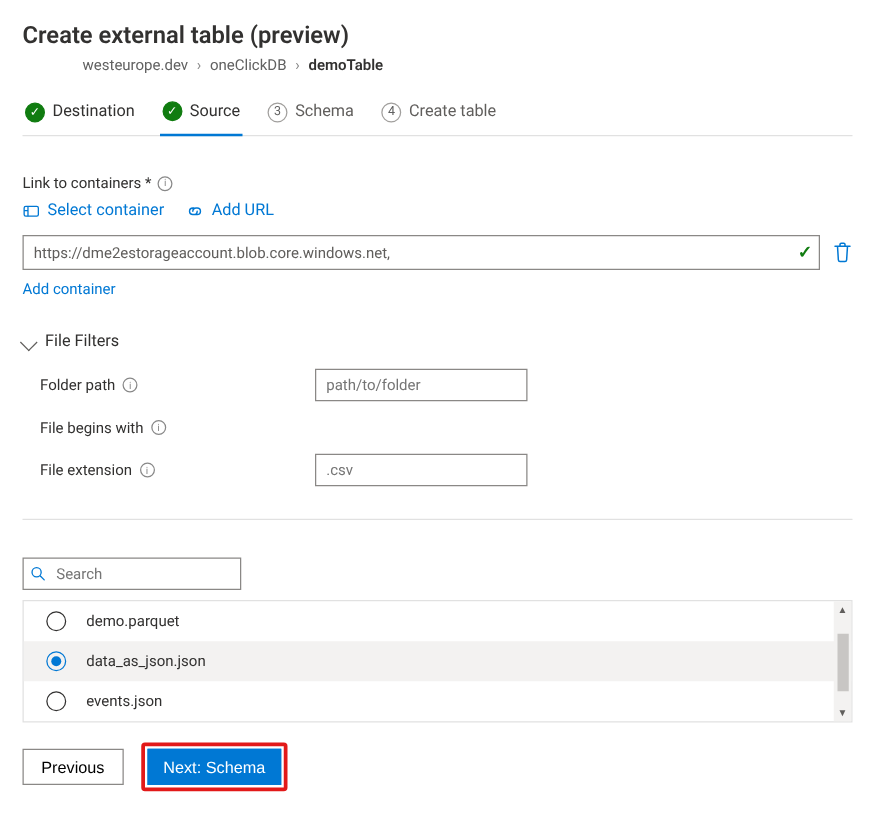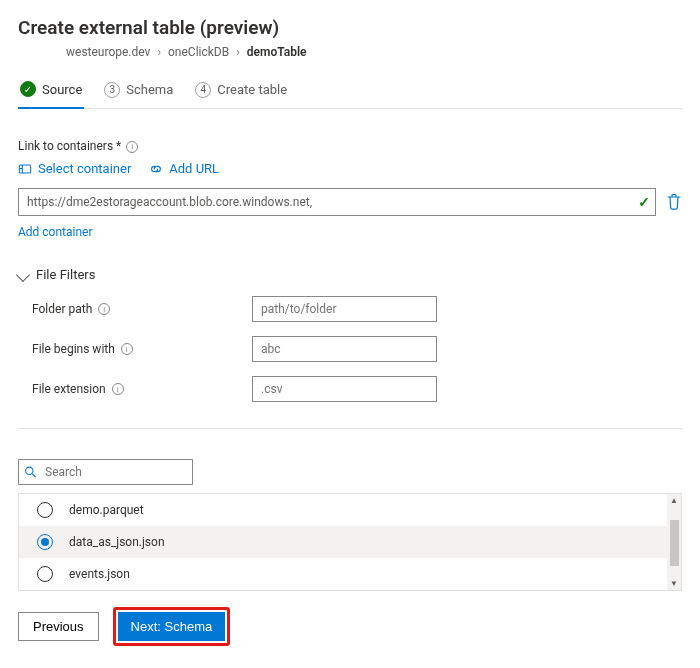--- a/index.html
+++ b/index.html
@@ -170,21 +170,21 @@
     align-items: center;
     margin-bottom: 14px;
     padding-left: 14px;
   }
   .filter-label {
     width: 220px;
     font-size: 12px;
     display:flex; align-items:center; gap:4px;
   }
   .filter-input {
-    width: 185px;
+    width: 170px;
     padding: 5px 8px;
     border: 1px solid #8a8886;
     font-family: inherit;
     font-size: 12px;
     color: #888;
   }
 
   hr.sep {
     border: none;
     border-top: 1px solid #e1e1e1;
@@ -304,20 +304,24 @@
 
   <div class="breadcrumb">
     <span>westeurope.dev</span>
     <span class="sep">›</span>
     <span>oneClickDB</span>
     <span class="sep">›</span>
     <span class="last">demoTable</span>
   </div>
 
   <div class="steps">
+    <div class="step done">
+      <span class="step-num"></span>
+      <span class="step-label">Destination</span>
+    </div>
     <div class="step active">
       <span class="step-num"></span>
       <span class="step-label">Source</span>
     </div>
     <div class="step">
       <span class="step-num">
           <span>3</span>
         </span>
       <span class="step-label">Schema</span>
     </div>
@@ -380,21 +384,20 @@
       <span>Folder path</span>
       <span class="info-icon">i</span>
     </span>
     <input class="filter-input" placeholder="path/to/folder" style="">
   </div>
   <div class="filter-row">
     <span class="filter-label">
       <span>File begins with</span>
       <span class="info-icon">i</span>
     </span>
-    <input class="filter-input" placeholder="abc" style="">
   </div>
   <div class="filter-row">
     <span class="filter-label">
       <span>File extension</span>
       <span class="info-icon">i</span>
     </span>
     <input class="filter-input" placeholder=".csv" style="">
   </div>
 
   <hr class="sep">

